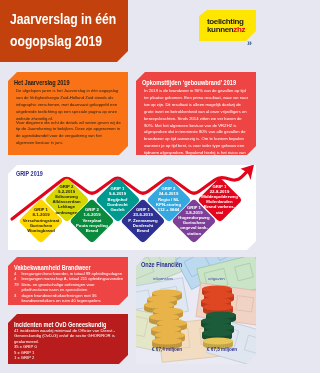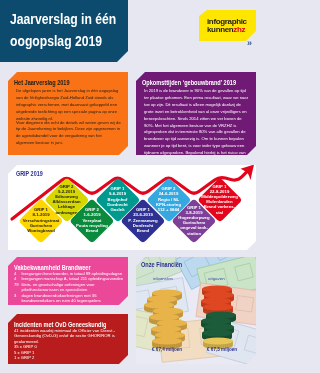--- a/index.html
+++ b/index.html
@@ -1,40 +1,40 @@
 <!DOCTYPE html>
 <html><head>
 <meta charset="utf-8">
 <style>
   html,body{margin:0;padding:0;}
   body{width:264px;height:373px;background:#e7e7f1;font-family:"Liberation Sans",sans-serif;overflow:hidden;position:relative;}
   .abs{position:absolute;}
 
   
-  #header{left:0;top:0;width:128px;height:62px;background:#0c4a6e;
+  #header{left:0;top:0;width:128px;height:62px;background:#c2410c;
     clip-path:polygon(0 0,128px 0,128px 51px,117px 62px,0 62px);}
   .htitle{position:absolute;left:10px;color:#fff;font-size:14.5px;font-weight:bold;
     white-space:nowrap;transform:scaleX(0.84);transform-origin:0 0;}
   #ht1{top:11px;}
   #ht2{top:33px;}
 
   
   #logo{left:199px;top:10px;width:57px;height:31px;background:#ffe600;
     clip-path:polygon(8px 0,57px 0,57px 21px,47px 31px,0 31px,0 6px);}
   .logo-l{position:absolute;left:8px;font-size:8px;font-weight:bold;color:#1d1d1b;
     letter-spacing:-0.35px;white-space:nowrap;}
   #lg1{top:6.5px;}
   #lg2{top:15px;}
   .logo-zhz{color:#e2001a;}
   #chev{left:247px;top:39px;color:#3f5b8a;font-size:9px;font-weight:bold;line-height:9px;}
 
   
   #card-yellow{left:8px;top:72px;width:120px;height:83px;background:#f97316;
     clip-path:polygon(9px 0,120px 0,120px 74px,111px 83px,0 83px,0 9px);}
-  #card-blue{left:136px;top:72px;width:120px;height:83px;background:#701a75;
+  #card-blue{left:136px;top:72px;width:120px;height:83px;background:#ef4444;
     clip-path:polygon(9px 0,120px 0,120px 74px,111px 83px,0 83px,0 9px);}
   .card-h{position:absolute;left:6px;top:6px;font-size:7.3px;font-weight:bold;white-space:nowrap;transform:scaleX(0.765);transform-origin:0 0;}
   .card-b{position:absolute;left:8px;width:105px;font-size:4.2px;line-height:6.9px;}
   #card-yellow .card-h{color:#1d1d1b;}
   #card-yellow .card-b{color:#1d1d1b;}
   #card-blue .card-h{color:#fff;}
   #card-blue .card-b{color:#fff;}
   .cb1{top:16px;}
   .cb2{top:47.5px;}
 
@@ -42,21 +42,21 @@
   #grip{left:8px;top:165px;width:248px;height:85px;background:#fff;
     clip-path:polygon(9px 0,248px 0,248px 76px,239px 85px,0 85px,0 9px);}
   #grip-title{position:absolute;left:8px;top:5px;font-size:6.6px;font-weight:bold;color:#2e3192;
     white-space:nowrap;transform:scaleX(0.82);transform-origin:0 0;}
   #grip-arrow{position:absolute;left:0;top:0;width:248px;height:85px;}
   .dia{position:absolute;width:31.8px;height:31.8px;border-radius:4px;transform:rotate(45deg);}
   .dia-t{position:absolute;width:48px;text-align:center;color:#fff;font-size:4.3px;
     font-weight:bold;line-height:5.2px;}
 
   
-  #card-red{left:8px;top:257px;width:120px;height:48px;background:#ec4899;
+  #card-red{left:8px;top:257px;width:120px;height:48px;background:#ef4444;
     clip-path:polygon(9px 0,120px 0,120px 39px,111px 48px,0 48px,0 9px);}
   #card-green{left:8px;top:314px;width:120px;height:50px;background:#b91c1c;
     clip-path:polygon(9px 0,120px 0,120px 41px,111px 50px,0 50px,0 9px);}
   #card-red .card-h,#card-green .card-h{color:#fff;}
   .bullets{position:absolute;left:6px;top:13.5px;width:113px;color:#fff;font-size:4.2px;line-height:5.2px;}
   .bul{position:relative;padding-left:7.5px;margin-bottom:0.6px;}
   .bul .bm{position:absolute;left:0;top:0;}
   .green-body{position:absolute;left:6px;top:14px;width:112px;color:#fff;font-size:4.2px;line-height:5.4px;}
   .gl{white-space:nowrap;}
 
@@ -72,21 +72,21 @@
 </style>
 </head>
 <body>
 
 <div class="abs" id="header">
   <div class="htitle" id="ht1">Jaarverslag in één</div>
   <div class="htitle" id="ht2">oogopslag 2019</div>
 </div>
 
 <div class="abs" id="logo">
-  <span class="logo-l" id="lg1">infographic</span>
+  <span class="logo-l" id="lg1">toelichting</span>
   <span class="logo-l" id="lg2"><span>kunnen</span><span class="logo-zhz">zhz</span></span>
 </div>
 <div class="abs" id="chev">»</div>
 
 <div class="abs" id="card-yellow">
   <div class="card-h">Het Jaarverslag 2019</div>
   <div class="card-b cb1">De afgelopen jaren is het Jaarverslag in één oogopslag van de Veiligheidsregio Zuid-Holland Zuid steeds als infographic verschenen, met daarnaast gekoppeld een uitgebreide toelichting op een speciale pagina op onze website zhzveilig.nl.</div>
   <div class="card-b cb2">Voor diegenen die echt de details wil weten geven wij de tip de Jaarrekening te bekijken. Deze zijn opgenomen in de agendabundel voor de vergadering van het algemeen bestuur in juni.</div>
 </div>
 

